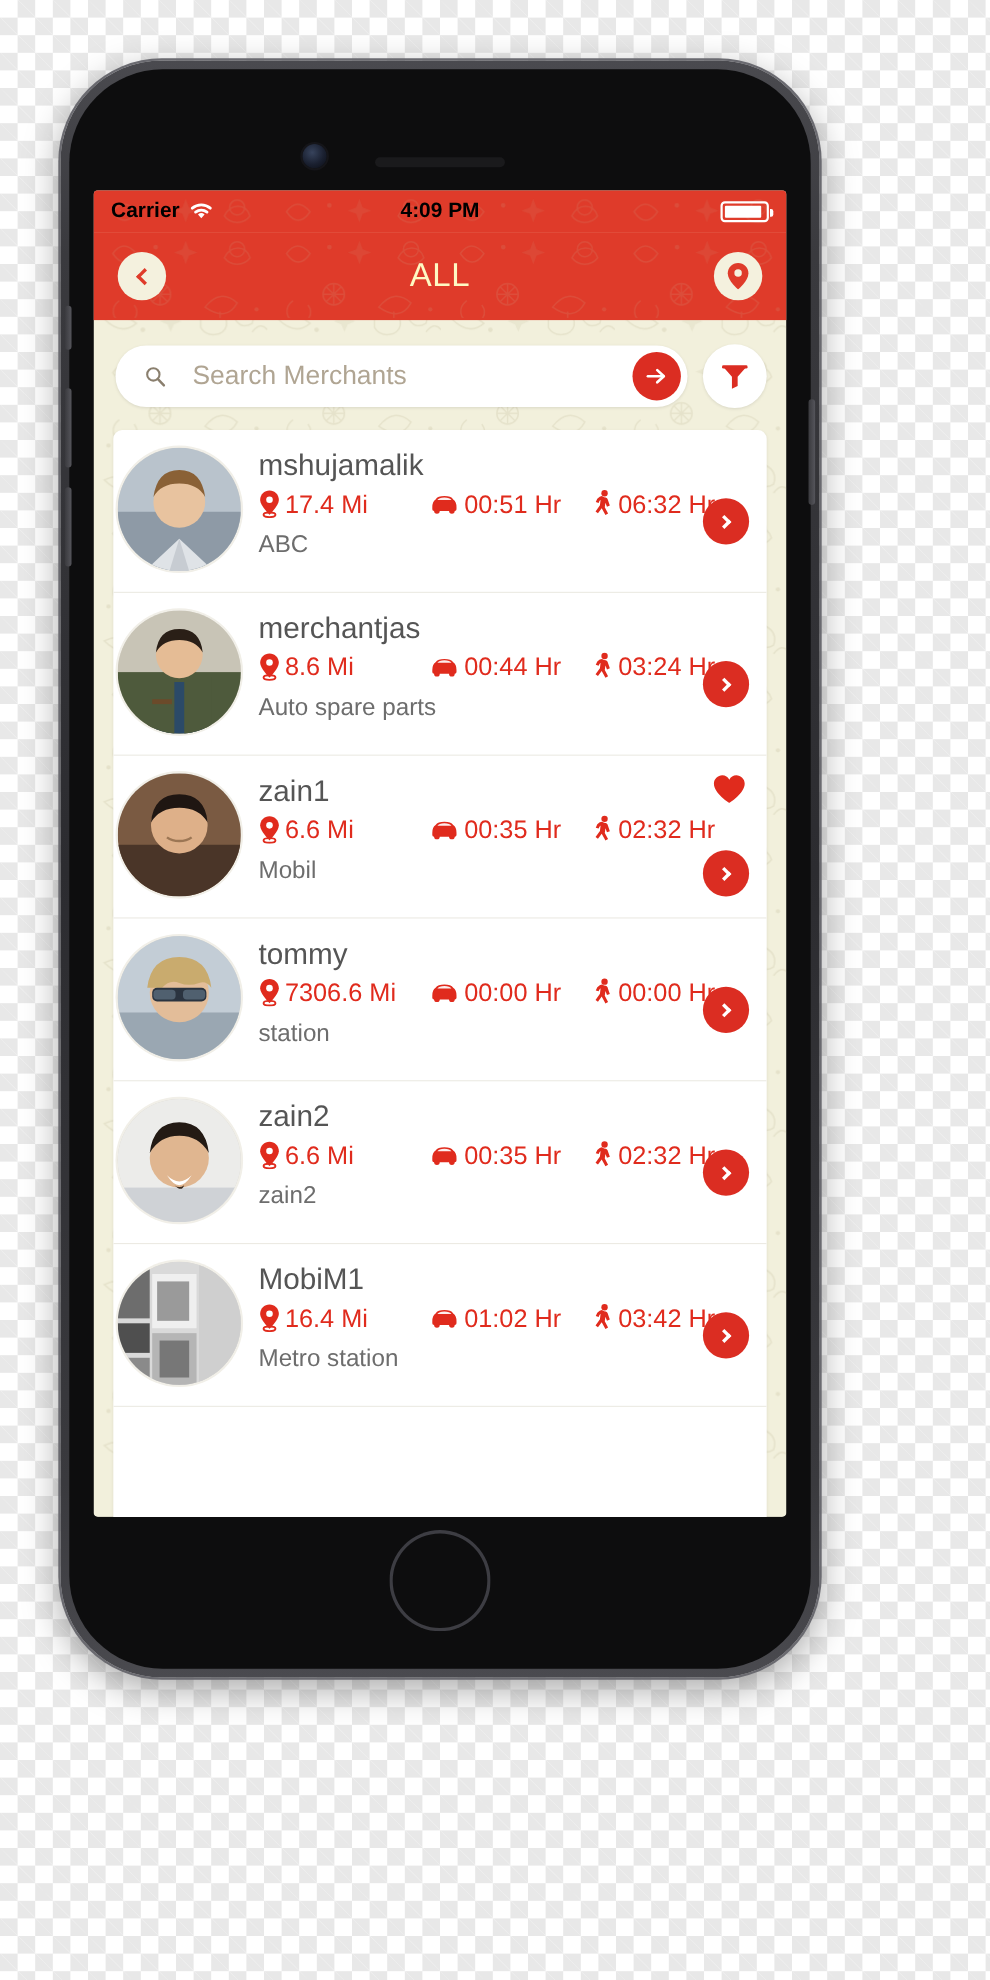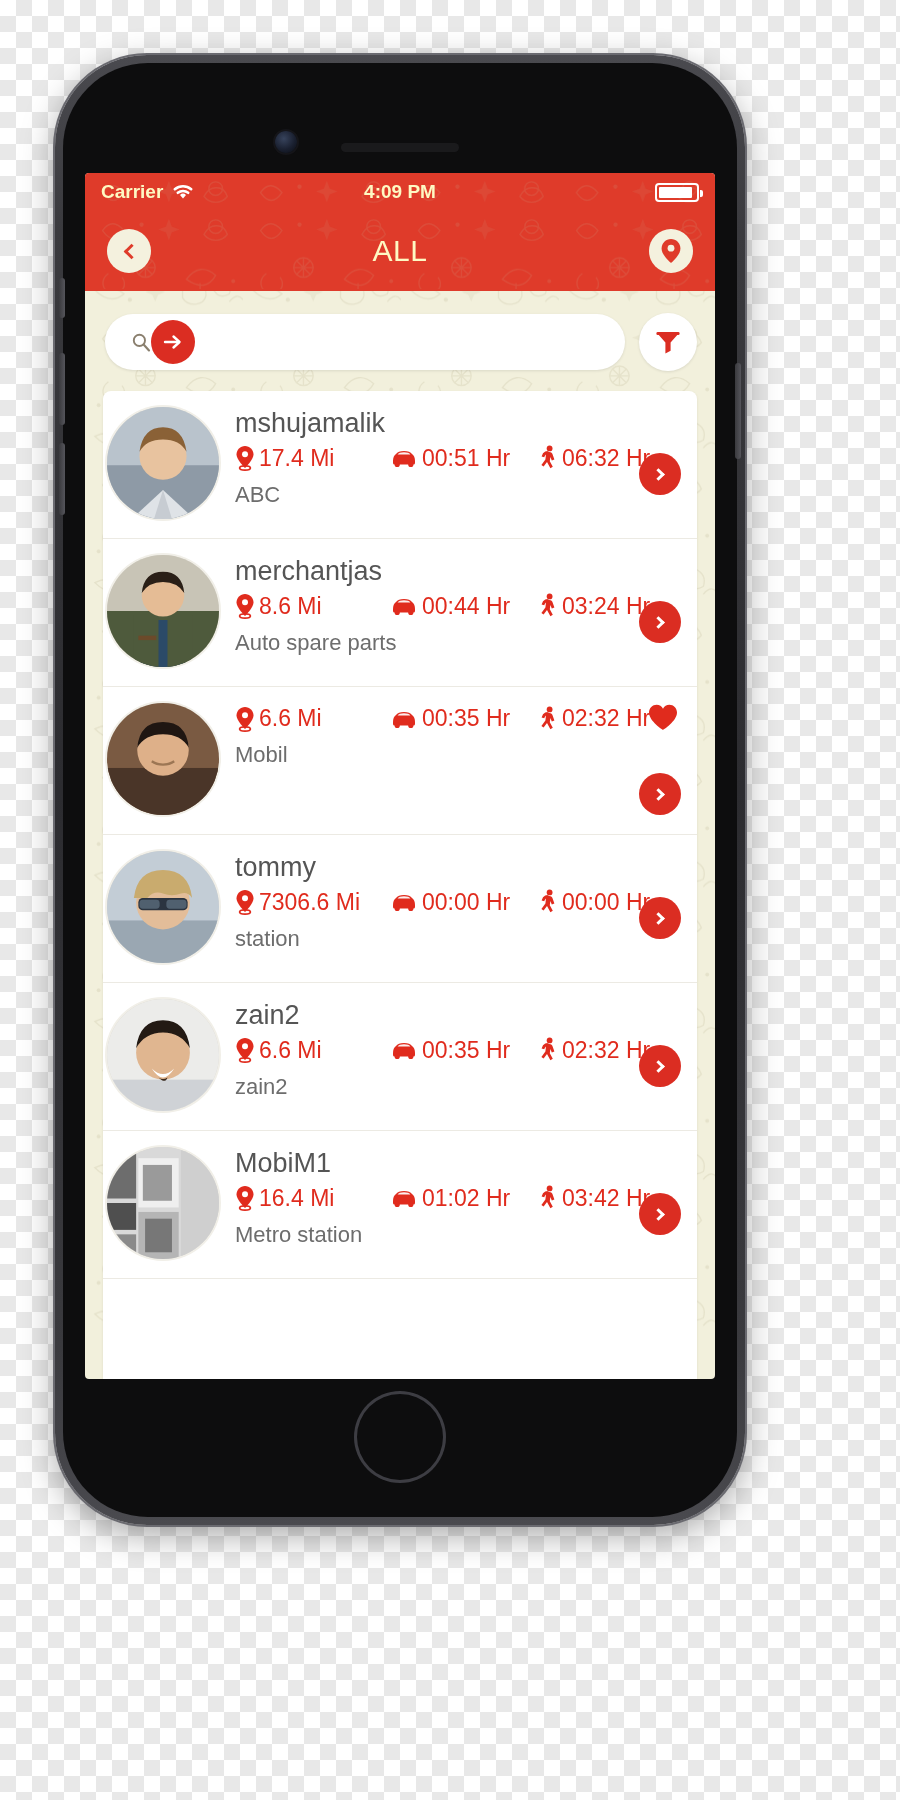--- a/index.html
+++ b/index.html
@@ -76,21 +76,21 @@
     position: absolute; inset: 0;
     pointer-events: none;
     opacity: .30;
   }
 
   
   .statusbar {
     position: relative;
     height: 38px; flex: 0 0 38px;
     background: #df3b2a;
-    color: #fef9c3;
+    color: #000000;
     display: flex; align-items: center;
     padding: 0 16px;
     font-size: 19px; font-weight: bold;
     z-index: 3;
   }
   .sb-left { display: flex; align-items: center; gap: 8px; }
   .sb-time { position: absolute; left: 0; right: 0; text-align: center; font-size: 19px; font-weight: bold; }
   .sb-right { margin-left: auto; display: flex; align-items: center; z-index: 1; }
   .battery {
     width: 44px; height: 19px; border: 2px solid #fff; border-radius: 4px;
@@ -307,20 +307,21 @@
             </svg>
           </div>
         </div>
 
         <div class="searchrow">
           <div class="searchbox">
             <svg class="search-icon" viewBox="0 0 20 20">
               <circle cx="8.4" cy="8.4" r="5.6" fill="none" stroke="#8a7f6e" stroke-width="1.9"></circle>
               <line x1="12.6" y1="12.6" x2="18" y2="18.4" stroke="#8a7f6e" stroke-width="2.2" stroke-linecap="round"></line>
             </svg>
+            <input class="search-input" type="text" placeholder="Search Merchants" style="">
             <div class="go-btn">
               <svg width="22" height="18" viewBox="0 0 22 18">
                 <line x1="3" y1="9" x2="17" y2="9" stroke="#fff" stroke-width="2.4" stroke-linecap="round"></line>
                 <polyline points="11.5,3.5 17.5,9 11.5,14.5" fill="none" stroke="#fff" stroke-width="2.4" stroke-linecap="round" stroke-linejoin="round"></polyline>
               </svg>
             </div>
           </div>
 
           <div class="filter-btn">
             <svg width="30" height="30" viewBox="0 0 30 30">
@@ -429,20 +430,21 @@
             <div class="avatar">
               <svg viewBox="0 0 100 100" preserveAspectRatio="xMidYMid slice">
                 <rect width="100" height="100" fill="#7a5a42"></rect>
                 <rect y="58" width="100" height="42" fill="#4a3528"></rect>
                 <circle cx="50" cy="42" r="23" fill="#deb089"></circle>
                 <path d="M27 40 q2 -23 23 -23 q21 0 23 23 q-7 -12 -23 -12 q-16 0 -23 12z" fill="#1f1612"></path>
                 <path d="M40 52 q4 3 10 3 q6 0 10 -3" fill="none" stroke="#9c7654" stroke-width="2"></path>
               </svg>
             </div>
             <div class="row-body">
+              <div class="row-name">zain1</div>
               <div class="metrics">
                 <span class="metric dist">
                   <svg width="20" height="26" viewBox="0 0 20 26">
                     <path d="M10 1 C5.3 1 1.5 4.8 1.5 9.5 C1.5 14.6 10 23 10 23 S18.5 14.6 18.5 9.5 C18.5 4.8 14.7 1 10 1z" fill="#e02b1d"></path>
                     <circle cx="10" cy="9.3" r="3" fill="#fff"></circle>
                     <ellipse cx="10" cy="23" rx="5.4" ry="2.1" fill="none" stroke="#e02b1d" stroke-width="1.7"></ellipse>
                   </svg>
                   <span>6.6 Mi</span>
                 </span>
                 <span class="metric drive">

